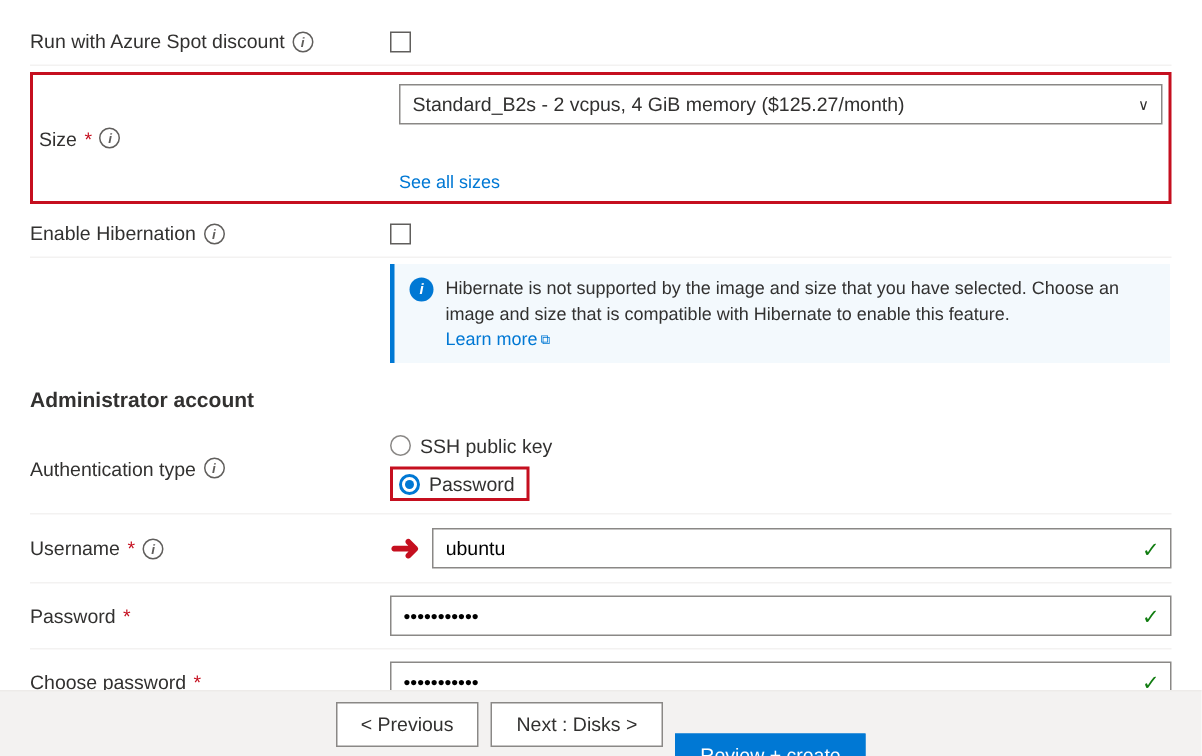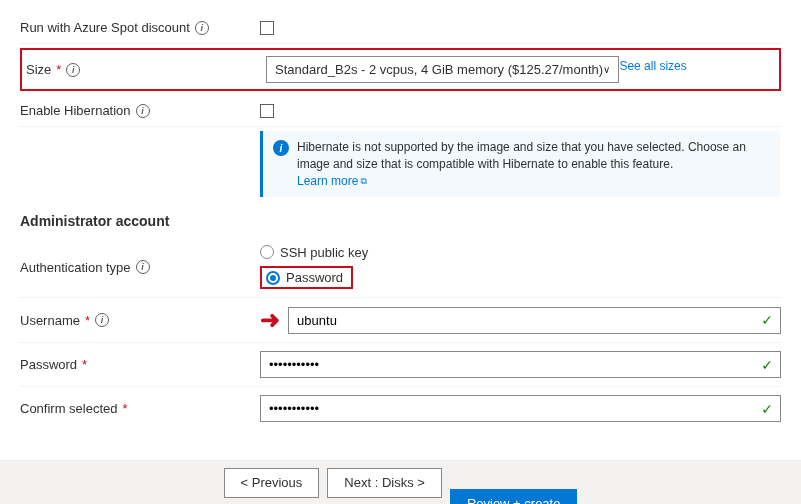--- a/index.html
+++ b/index.html
@@ -80,21 +80,22 @@
     }
 
     .size-row {
       display: flex;
       align-items: center;
     }
 
     .size-select-wrapper {
       flex: 1;
       display: flex;
-      flex-direction: row;
+      flex-direction: column;
+      gap: 28px;
     }
 
     .size-select {
       display: flex;
       align-items: center;
       border: 1px solid #8a8886;
       background: #fff;
       padding: 5px 8px;
       cursor: pointer;
       justify-content: space-between;
@@ -386,21 +387,21 @@
     <div class="value-col">
       <div class="text-input-wrapper">
         <input class="text-input" type="password" value="password123" style="">
         <span class="checkmark-icon">✓</span>
       </div>
     </div>
   </div>
 
   <div class="form-row no-border">
     <div class="label-col">
-      <span>Confirm selected</span>
+      <span>Choose password</span>
       <span class="required"> *</span>
     </div>
     <div class="value-col">
       <div class="text-input-wrapper">
         <input class="text-input" type="password" value="password123" style="">
         <span class="checkmark-icon">✓</span>
       </div>
     </div>
   </div>
 

